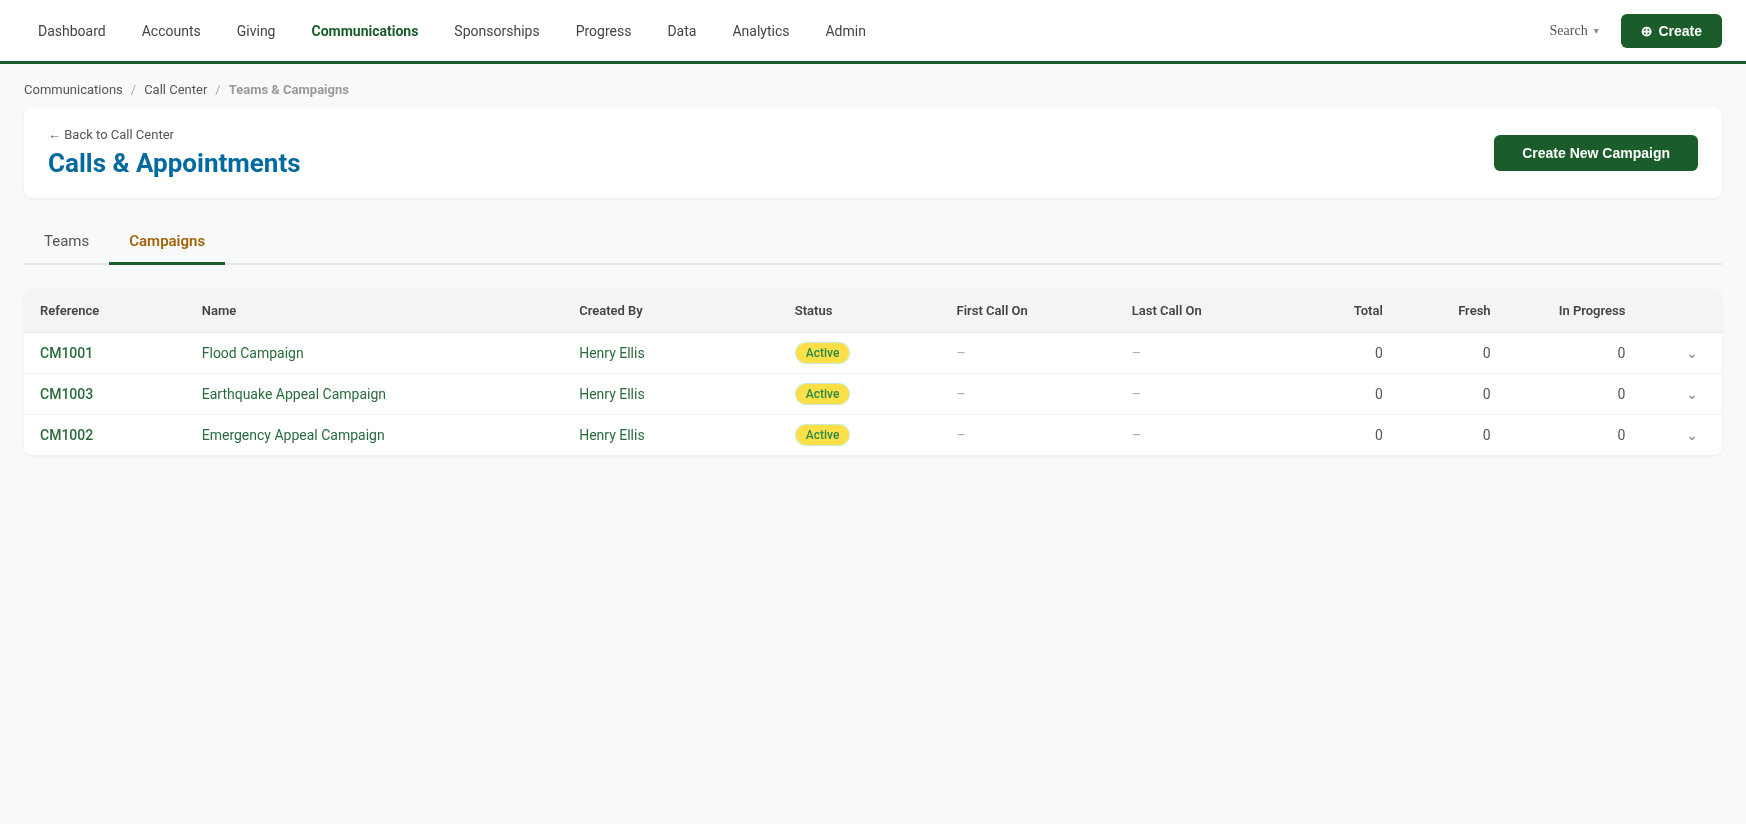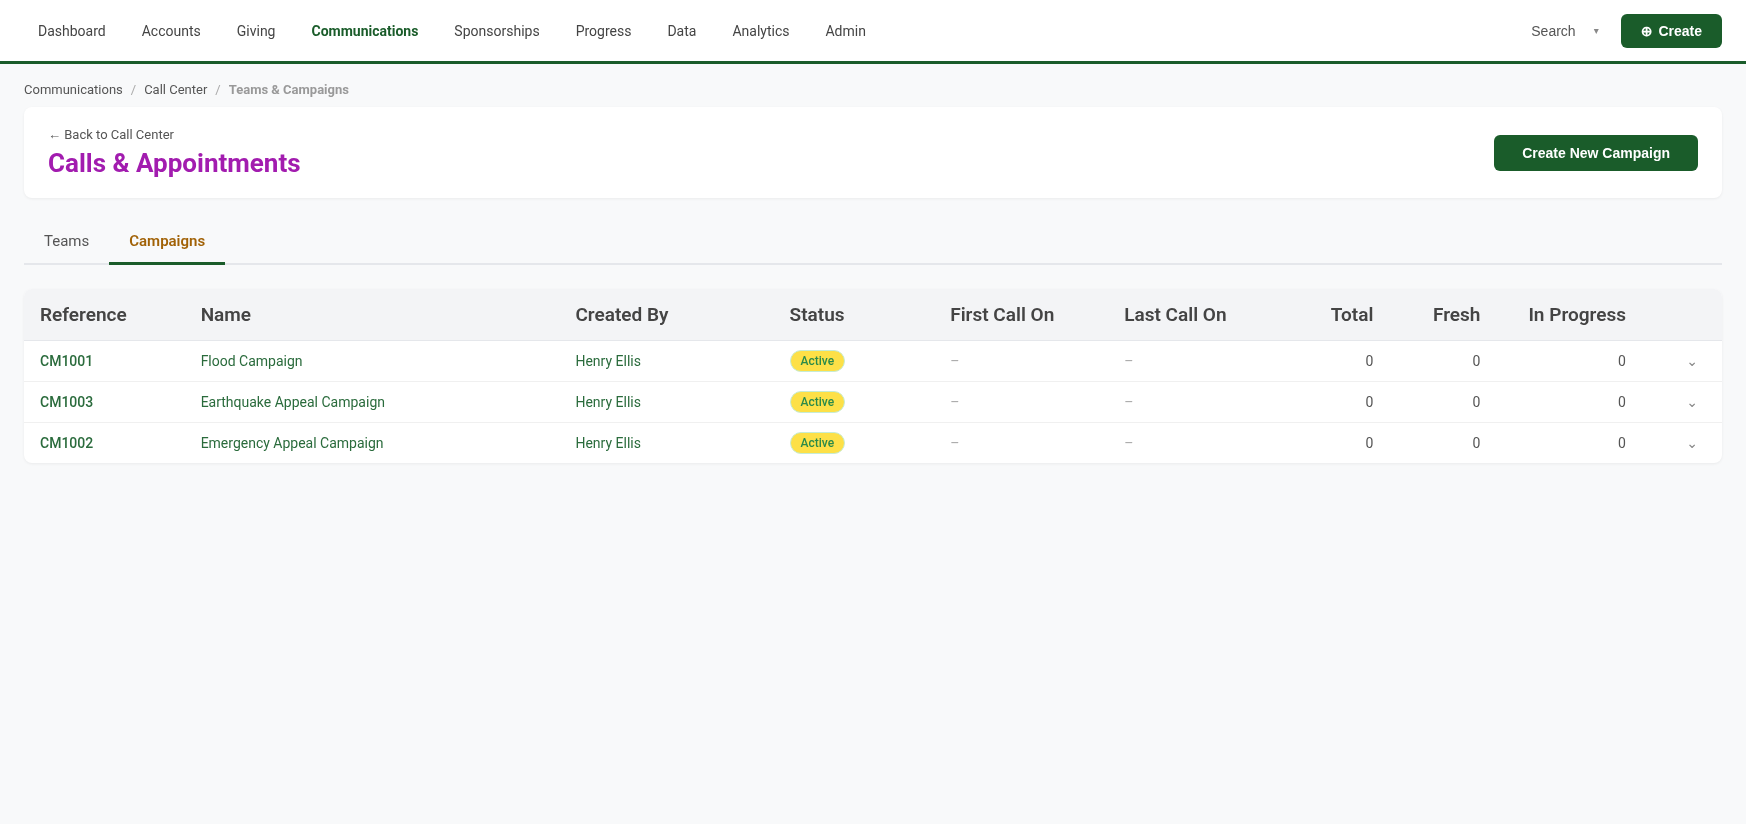--- a/index.html
+++ b/index.html
@@ -48,27 +48,28 @@
 
     .nav-right {
       display: flex;
       align-items: center;
       gap: 12px;
     }
 
     .search-btn {
       display: flex;
       align-items: center;
-      gap: 18px;
+      gap: 6px;
       font-size: 14px;
       color: #555;
       cursor: pointer;
       background: none;
       border: none;
       padding: 6px 10px;
+      font-family: Liberation Serif, serif;
     }
 
     .search-btn .chevron {
       font-size: 10px;
       color: #888;
     }
 
     .create-btn {
       background: #1a5c2a;
       color: #fff;
@@ -135,21 +136,21 @@
       cursor: pointer;
       display: flex;
       align-items: center;
       gap: 4px;
       text-decoration: none;
     }
 
     .page-title {
       font-size: 26px;
       font-weight: 700;
-      color: #a21caf;
+      color: #0369a1;
     }
 
     .create-campaign-btn {
       background: #1a5c2a;
       color: #fff;
       border: none;
       border-radius: 6px;
       padding: 10px 28px;
       font-size: 14px;
       font-weight: 600;
@@ -196,21 +197,21 @@
       border-collapse: collapse;
     }
 
     thead tr {
       background: #f3f4f6;
     }
 
     thead th {
       padding: 14px 16px;
       text-align: left;
-      font-size: 19px;
+      font-size: 13px;
       font-weight: 600;
       color: #444;
       border-bottom: 1px solid #e5e7eb;
     }
 
     tbody tr {
       border-bottom: 1px solid #f0f0f0;
     }
 
     tbody tr:last-child {

